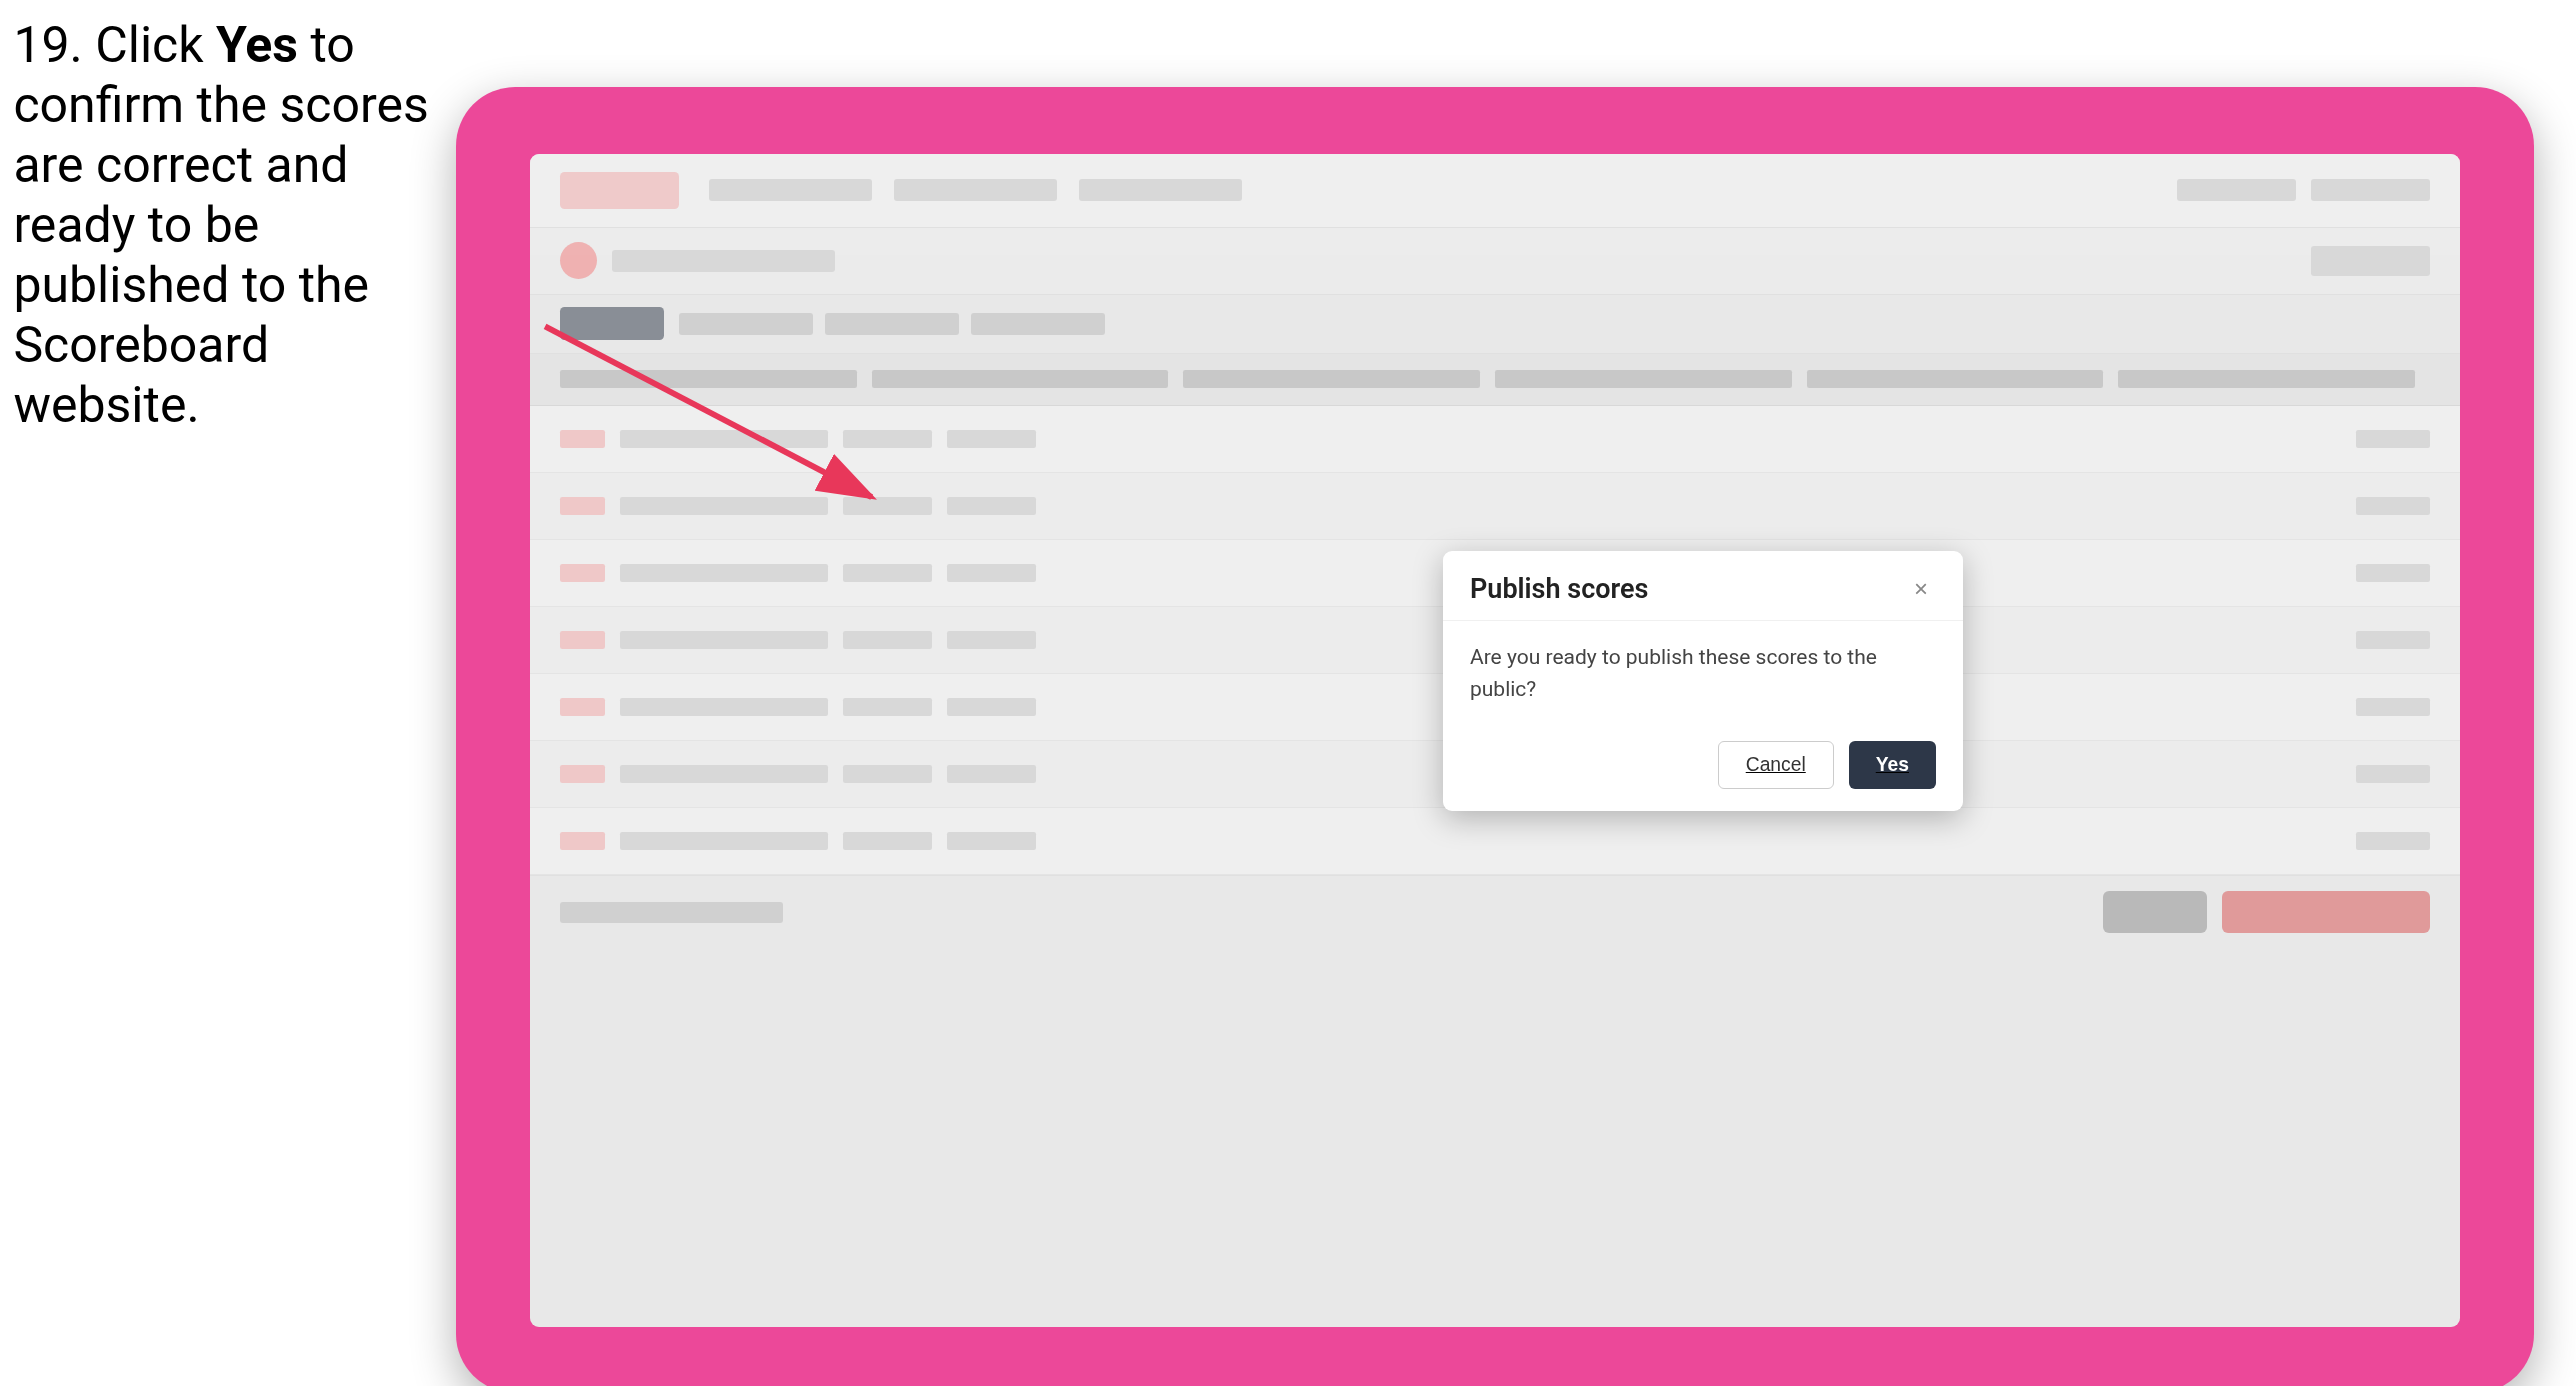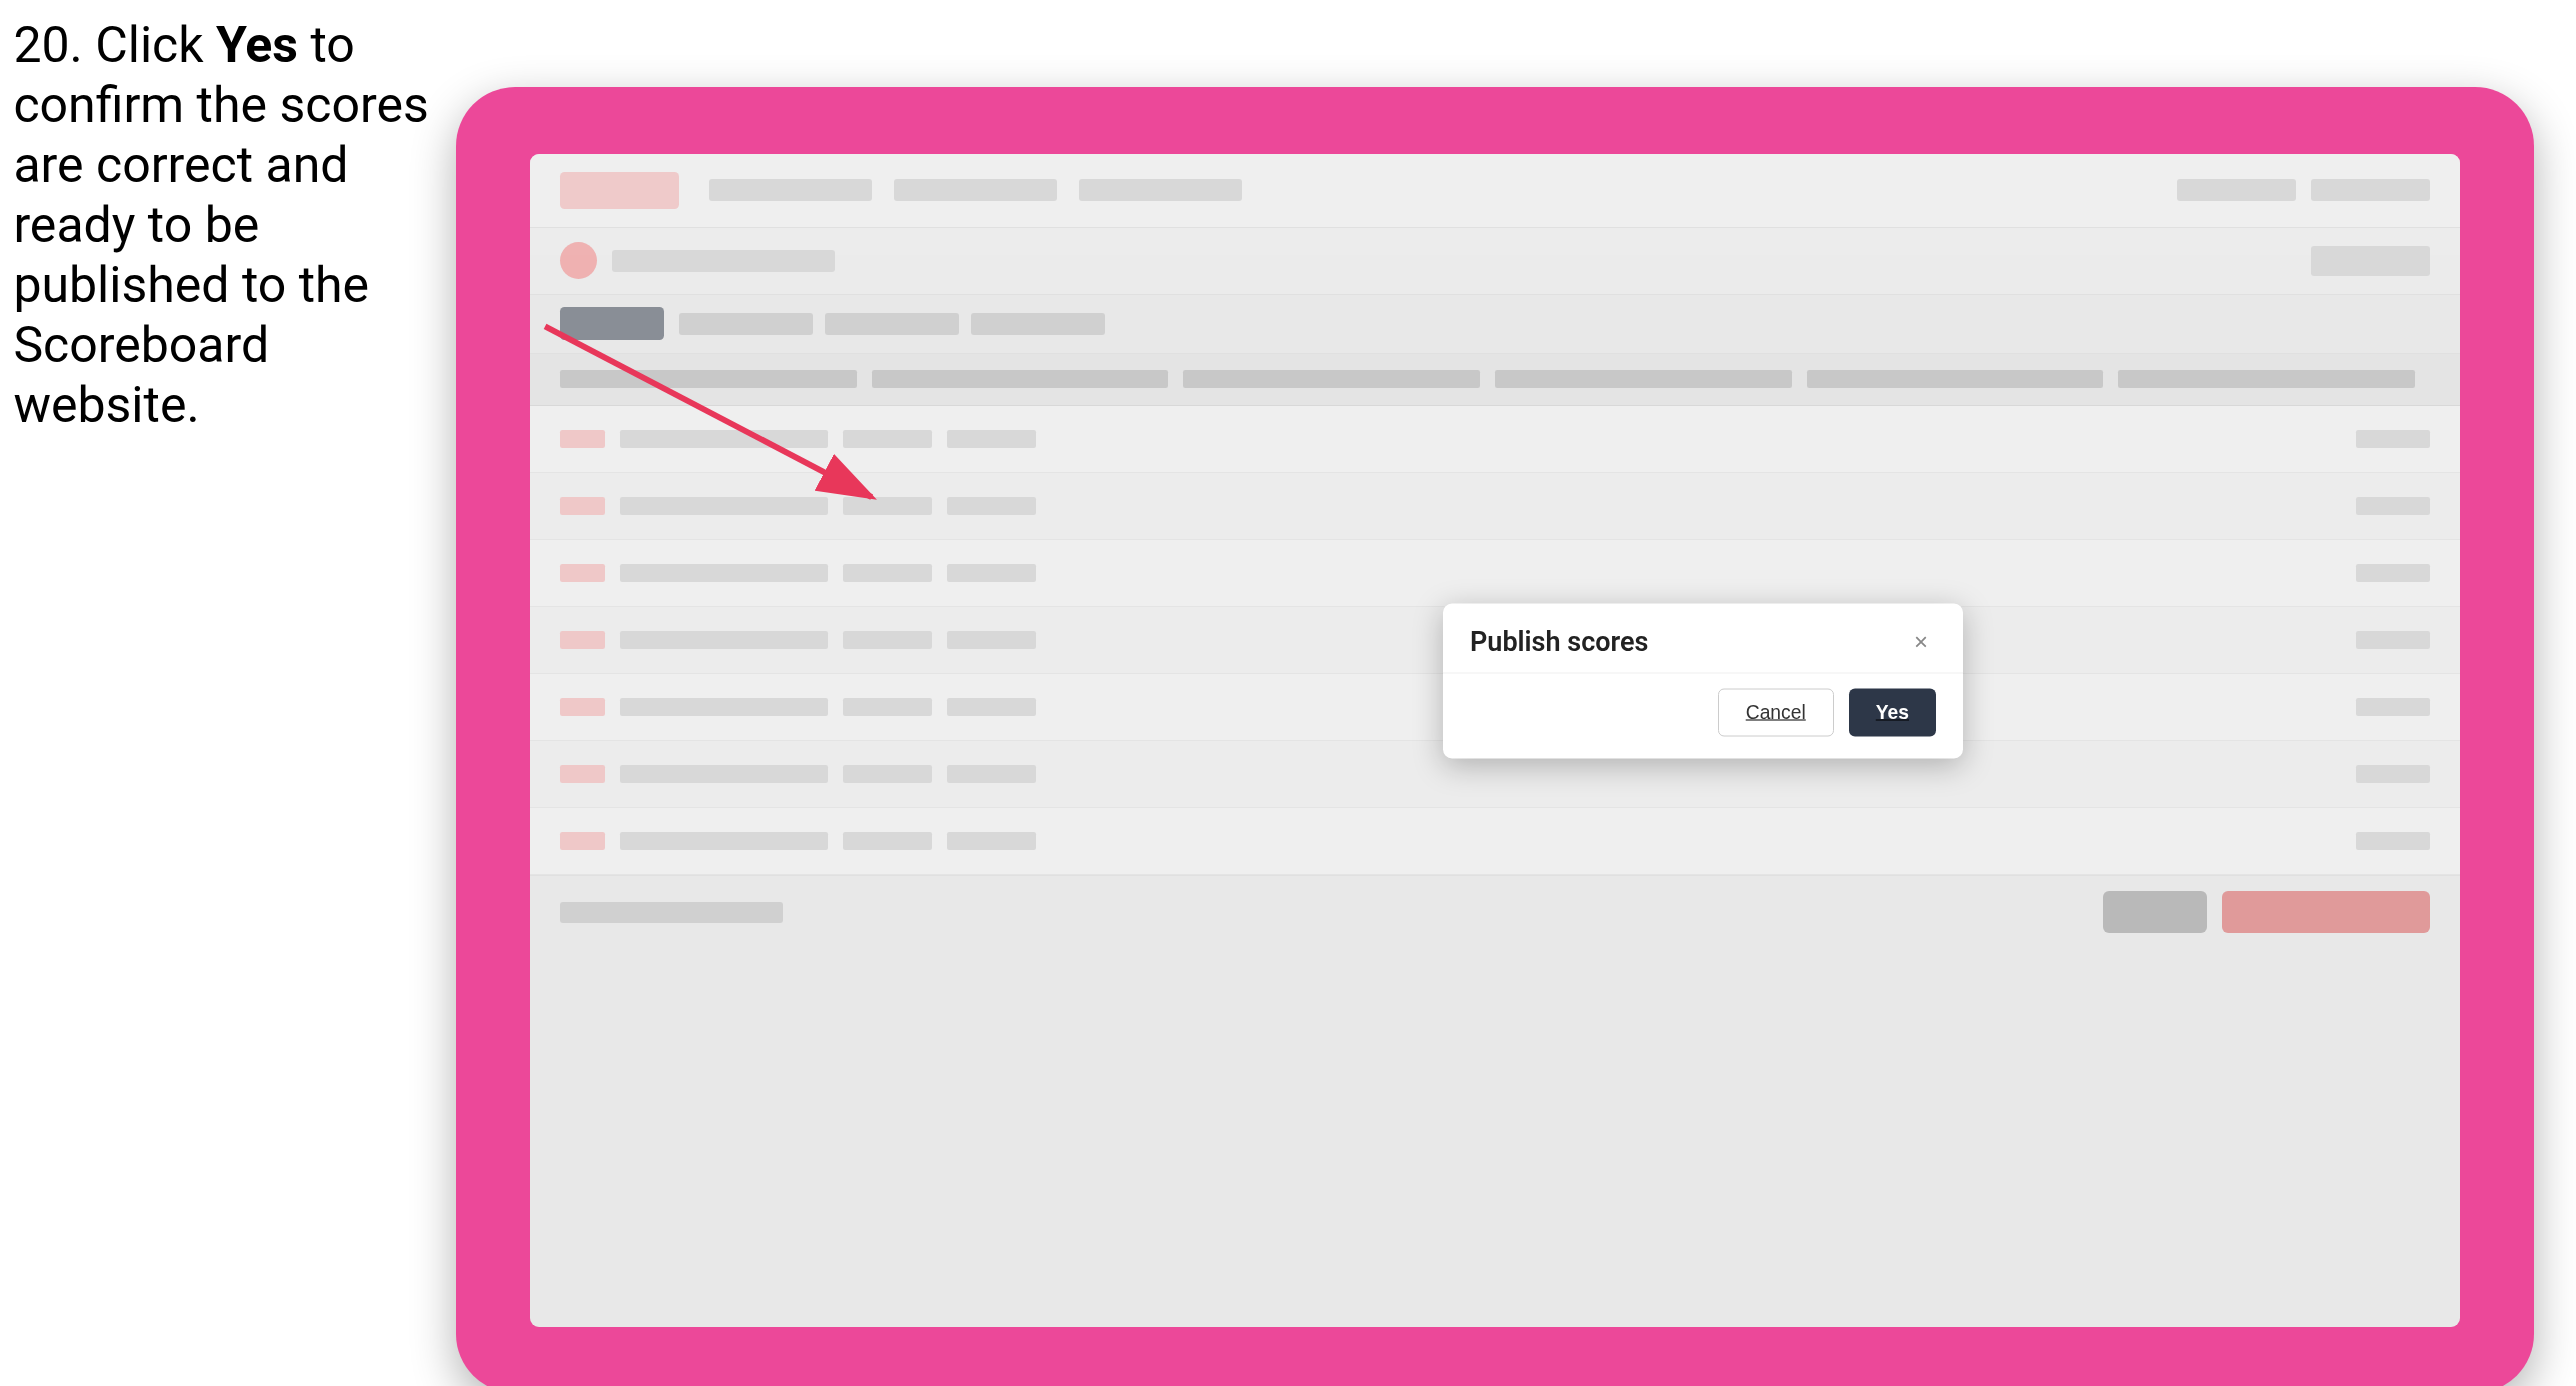--- a/index.html
+++ b/index.html
@@ -376,21 +376,21 @@
       top: 0;
       left: 0;
       width: 100%;
       height: 100%;
     }
 
   </style>
 </head>
 <body>
 
-<div class="instruction-text"><span>20.</span> Click <strong>Yes</strong> to confirm the scores are correct and ready to be published to the Scoreboard website.</div>
+<div class="instruction-text"><span>19.</span> Click <strong>Yes</strong> to confirm the scores are correct and ready to be published to the Scoreboard website.</div>
 
 <div class="tablet">
   <div class="tablet-screen">
 
     <div class="screen-content">
 
       <div class="nav-bar">
         <div class="nav-logo"></div>
         <div class="nav-links">
           <div class="nav-link"></div>
@@ -487,20 +487,21 @@
         </div>
       </div>
     </div>
 
     <div class="dialog-overlay">
       <div class="dialog">
         <div class="dialog-header">
           <span class="dialog-title">Publish scores</span>
           <button class="dialog-close">×</button>
         </div>
+        <div class="dialog-body">Are you ready to publish these scores to the public?</div>
         <div class="dialog-footer">
           <button class="btn-cancel">Cancel</button>
           <button class="btn-yes">Yes</button>
         </div>
       </div>
     </div>
 
   </div>
 </div>
 

